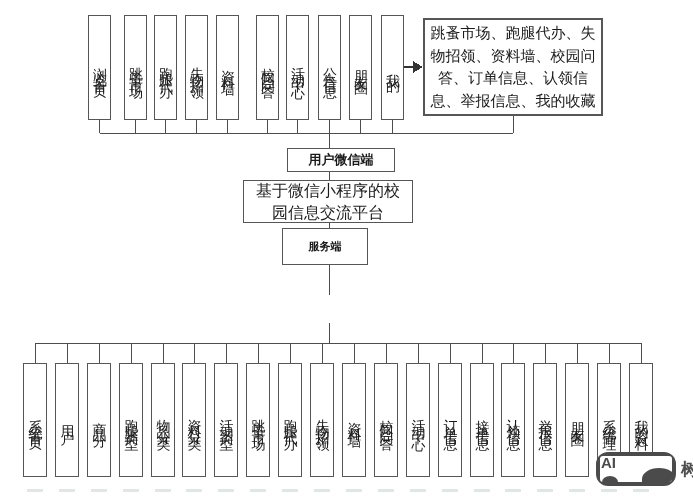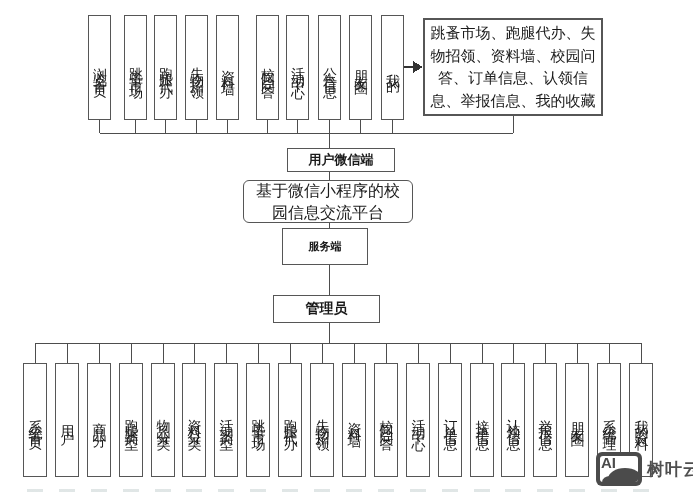--- a/index.html
+++ b/index.html
@@ -20,30 +20,30 @@
     position:absolute;box-sizing:border-box;border:1px solid #565656;background:#fff;
     display:flex;align-items:center;justify-content:center;text-align:center;
   }
   .bold{font-weight:bold;}
   .summary{
     position:absolute;left:423px;top:18px;width:180px;height:98px;box-sizing:border-box;
     border:2px solid #565656;background:#fff;display:flex;align-items:center;justify-content:center;
     font-size:15px;line-height:1.5;text-align:center;padding:15px 4px;
   }
   .user-wechat{left:287px;top:148px;width:108px;height:24px;font-size:13px;}
-  .platform{left:243px;top:180px;width:170px;height:43px;font-size:16px;line-height:1.32;padding:0 8px;border-radius:6px;}
+  .platform{left:243px;top:180px;width:170px;height:43px;font-size:16px;line-height:1.32;padding:0 8px;}
   .server{left:282px;top:228px;width:86px;height:37px;font-size:11px;}
   .admin{left:273px;top:295px;width:107px;height:28px;font-size:14px;}
   .faint-dashes{
     position:absolute;left:27px;top:489px;width:626px;height:3px;opacity:.85;
     background:repeating-linear-gradient(90deg,#dbe2e2 0 16px,transparent 16px 31.9px);
   }
   .wm{position:absolute;left:596px;top:452px;display:flex;align-items:center;}
   .wm-logo{
-    position:relative;width:46px;height:34px;background:#4b4b4b;border-radius:6px;flex:0 0 auto;
+    position:relative;width:46px;height:34px;background:#4b4b4b;border-radius:12px;flex:0 0 auto;padding-left:34px;
   }
   .wm-inner{
     position:absolute;left:4px;top:4px;right:4px;bottom:4px;background:#fff;border-radius:3px;overflow:hidden;
   }
   .wm-ai{
     position:absolute;left:1px;top:-2px;font-family:"Liberation Sans","DejaVu Sans",sans-serif;
     font-weight:bold;font-size:15px;color:#4b4b4b;letter-spacing:0;
   }
   .wm-hill{
     position:absolute;right:-4px;bottom:-8px;width:34px;height:22px;background:#4b4b4b;
@@ -91,21 +91,20 @@
   <div class="vbox top" style="left:286px">活动中心</div>
   <div class="vbox top" style="left:318px">公告信息</div>
   <div class="vbox top" style="left:349px">朋友圈</div>
   <div class="vbox top" style="left:381px">我的</div>
 
   <div class="summary">跳蚤市场、跑腿代办、失物招领、资料墙、校园问答、订单信息、认领信息、举报信息、我的收藏</div>
 
   <div class="hbox bold user-wechat">用户微信端</div>
   <div class="hbox platform">基于微信小程序的校园信息交流平台</div>
   <div class="hbox bold server">服务端</div>
-  <div class="hbox bold admin">管理员</div>
 
   <div class="vbox bot" style="left:23px">系统首页</div>
   <div class="vbox bot" style="left:55px">用户</div>
   <div class="vbox bot" style="left:87px">商品分</div>
   <div class="vbox bot" style="left:119px">跑腿类型</div>
   <div class="vbox bot" style="left:151px">物品分类</div>
   <div class="vbox bot" style="left:182px">资料分类</div>
   <div class="vbox bot" style="left:214px">活动类型</div>
   <div class="vbox bot" style="left:246px">跳蚤市场</div>
   <div class="vbox bot" style="left:278px">跑腿代办</div>

